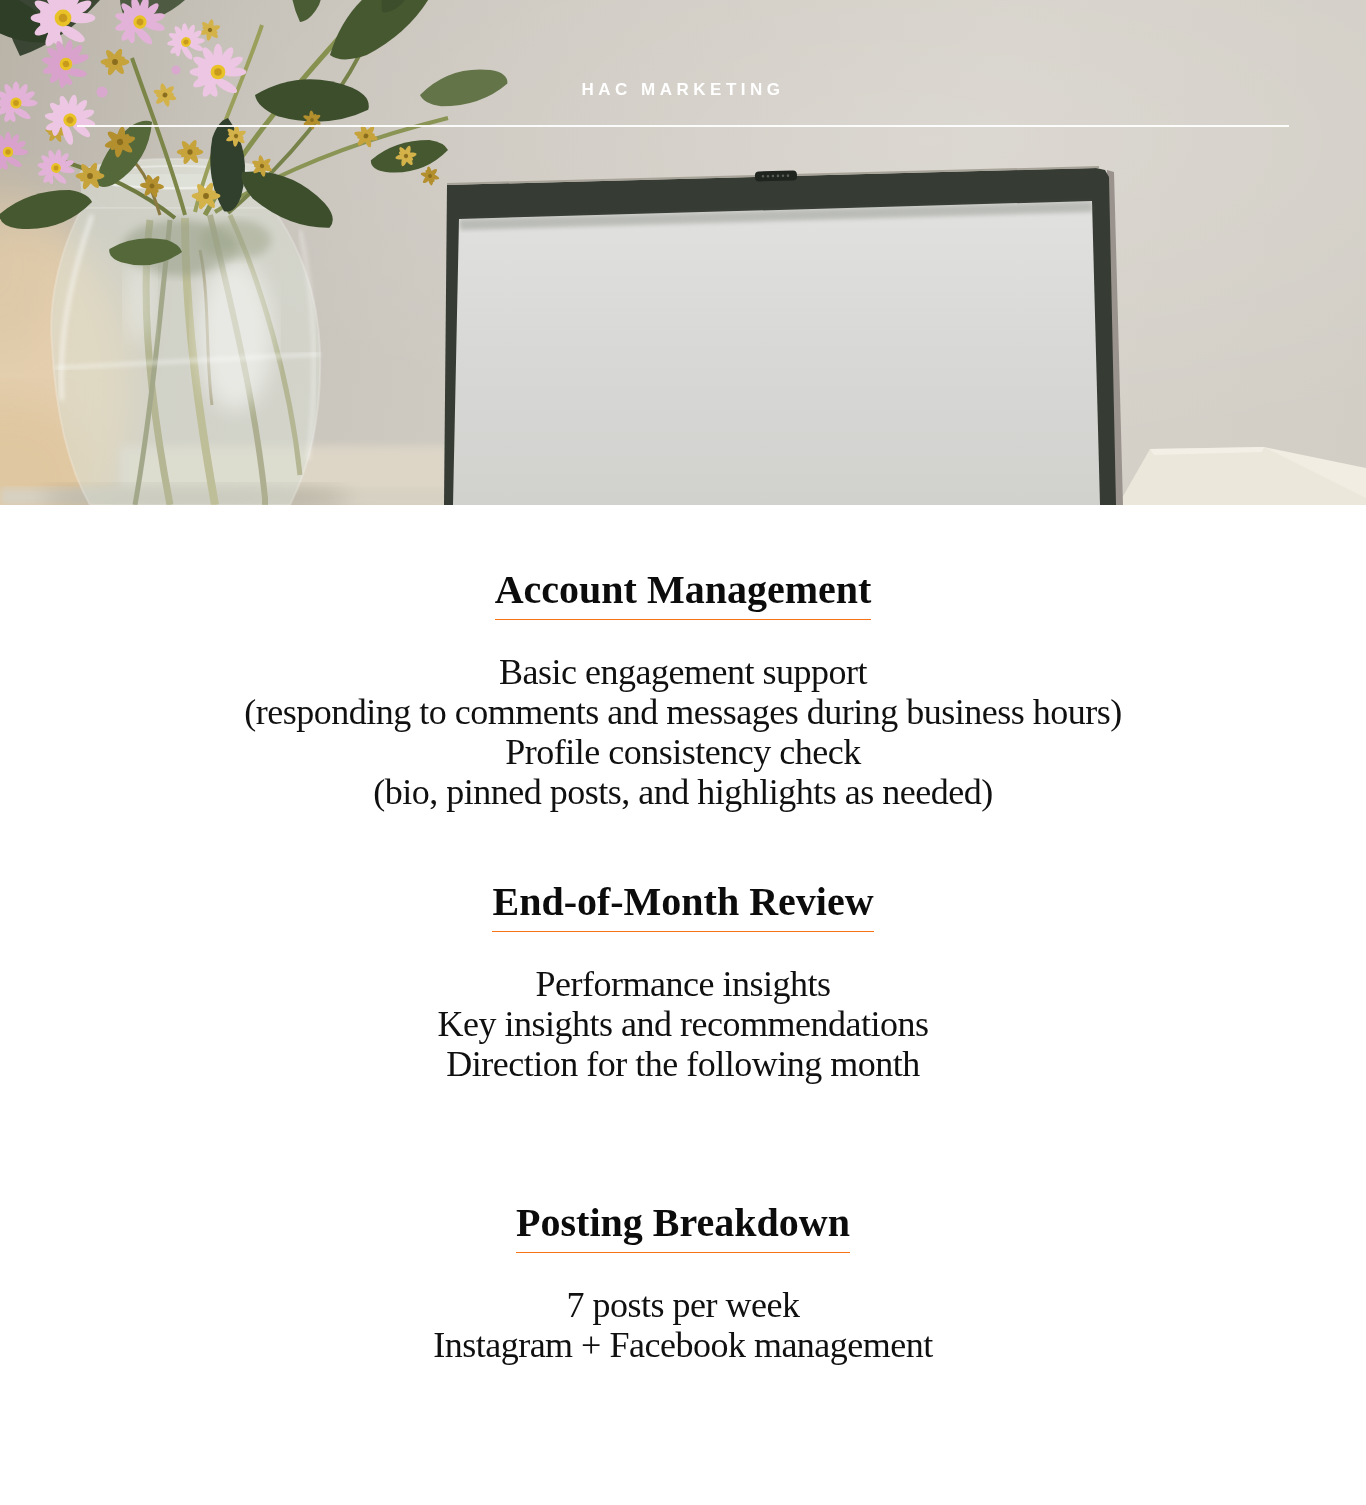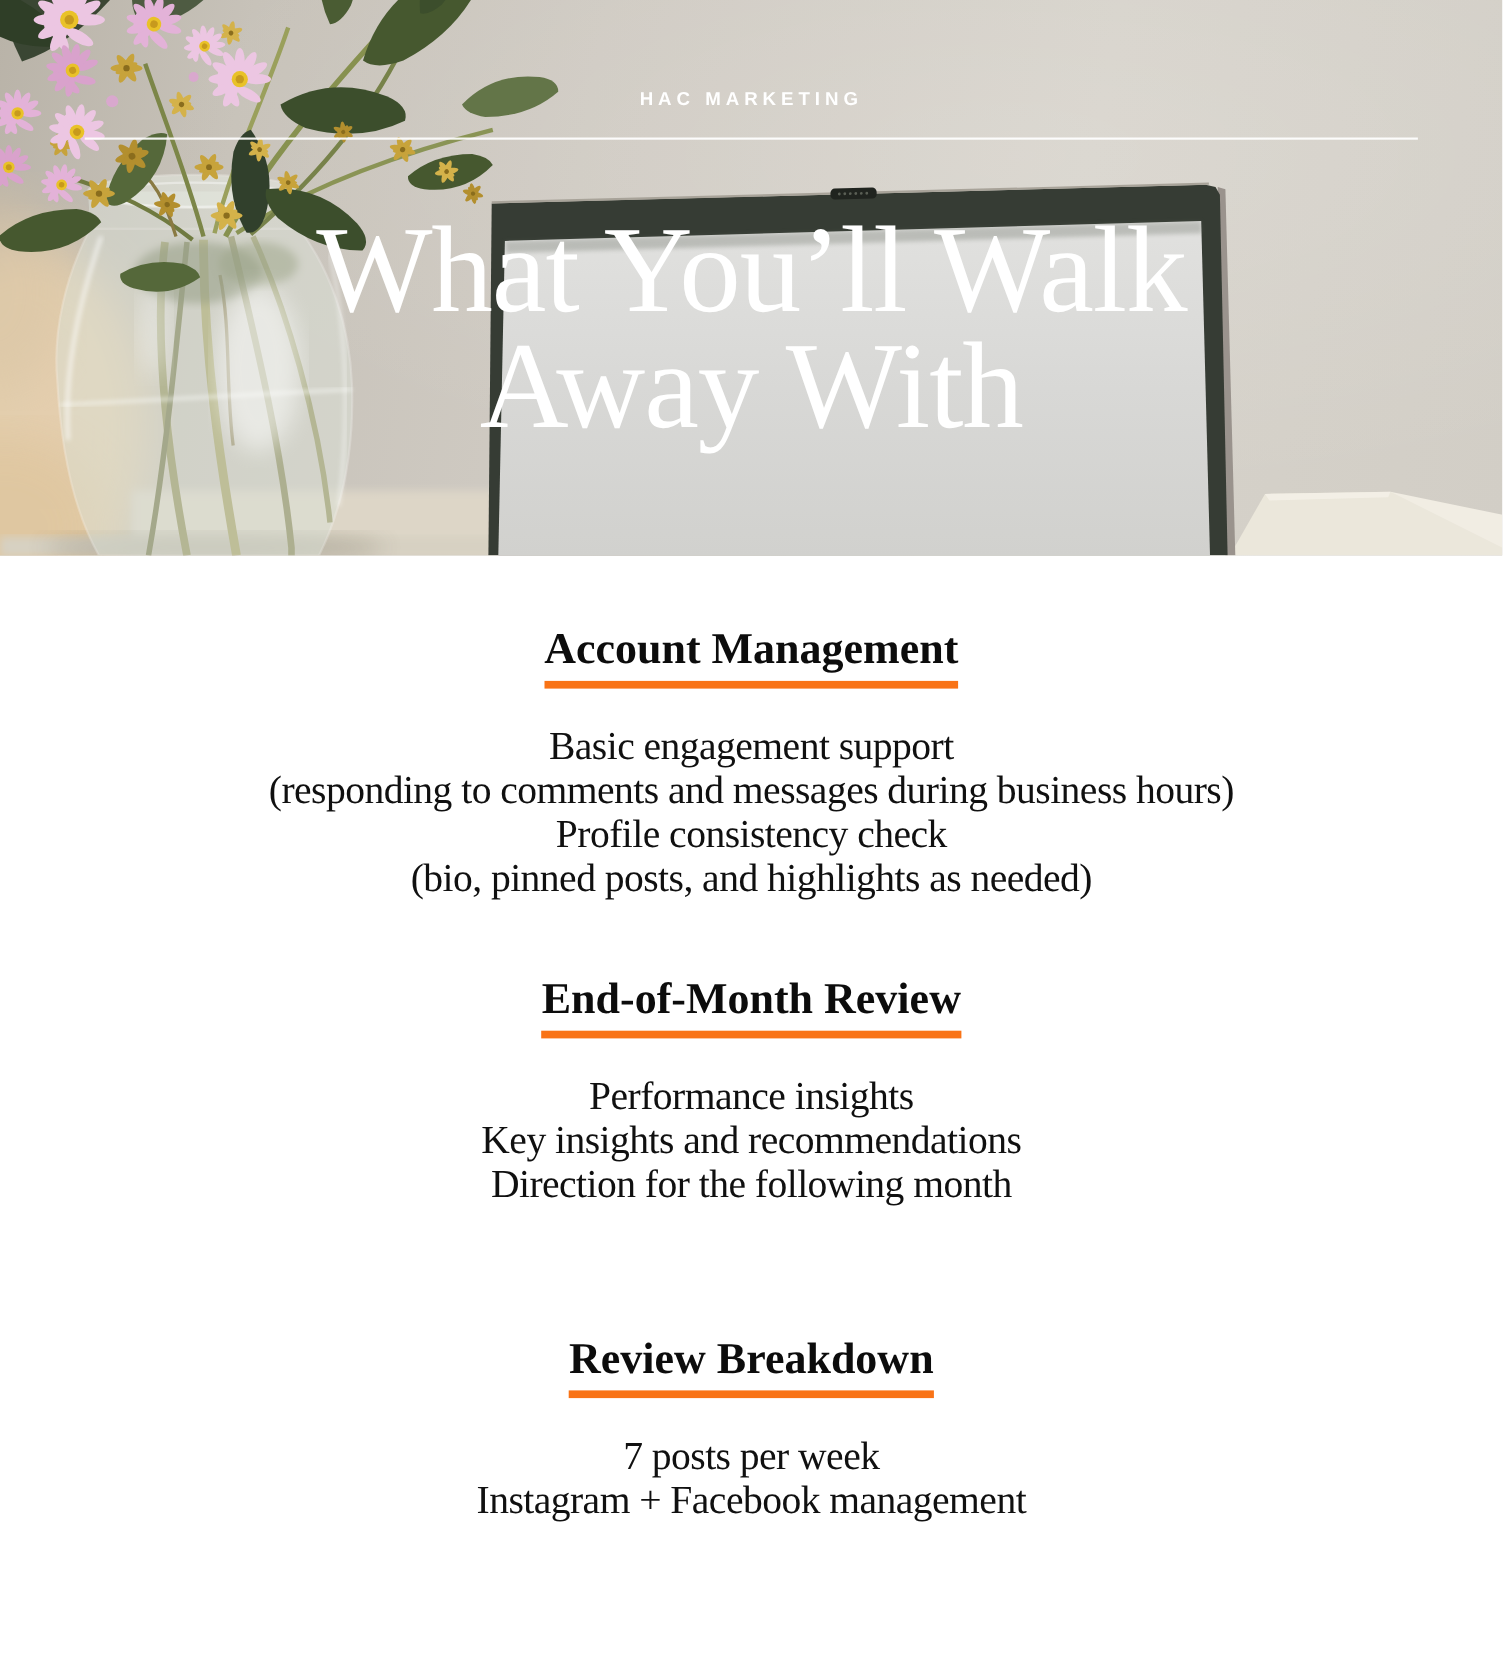--- a/index.html
+++ b/index.html
@@ -38,21 +38,21 @@
     font-size:112px; line-height:0.94; font-weight:400;
     letter-spacing:-1px;
   }
 
   
   .content { position:absolute; left:0; top:505px; width:1366px; padding-top:61px; text-align:center; }
   .section h2 {
     display:inline-block;
     font-family:"Liberation Serif", serif;
     font-size:40px; font-weight:700; color:#0c0c0c;
-    padding-bottom:6px; border-bottom:7px solid #f97316;
+    padding-bottom:6px; border-bottom:1px solid #f97316;
     letter-spacing:0;
   }
   .section .lines { margin-top:32px; }
   .section .line {
     font-size:36px; line-height:40px; font-weight:400; color:#101010;
     letter-spacing:-0.5px;
   }
   .section-2 { margin-top:66px; }
   .section-3 { margin-top:115px; }
 </style>
@@ -218,24 +218,20 @@
         <use href="#daisy" fill="#d9a2cc" transform="translate(8,152) scale(0.75)"></use>
         <use href="#daisy" fill="#e3b2d8" transform="translate(56,168) rotate(10) scale(0.7)"></use>
         <use href="#daisy" fill="#ecc6e2" transform="translate(186,42) rotate(25) scale(0.7)"></use>
         <circle cx="102" cy="92" r="5.5" fill="#d9a8ce"></circle>
         <circle cx="176" cy="70" r="4.5" fill="#d9a8ce"></circle>
       </g>
     </svg>
 
     <div class="brand">HAC MARKETING</div>
     <div class="hero-line"></div>
-    <div class="hero-title">
-      <div>What You’ll Walk</div>
-      <div>Away With</div>
-    </div>
   </div>
 
   <div class="content">
 
     <div class="section section-1">
       <h2>Account Management</h2>
       <div class="lines">
         <div class="line">Basic engagement support</div>
         <div class="line">(responding to comments and messages during business hours)</div>
         <div class="line">Profile consistency check</div>
@@ -246,21 +242,21 @@
     <div class="section section-2">
       <h2>End-of-Month Review</h2>
       <div class="lines">
         <div class="line">Performance insights</div>
         <div class="line">Key insights and recommendations</div>
         <div class="line">Direction for the following month</div>
       </div>
     </div>
 
     <div class="section section-3">
-      <h2>Review Breakdown</h2>
+      <h2>Posting Breakdown</h2>
       <div class="lines">
         <div class="line">7 posts per week</div>
         <div class="line">Instagram + Facebook management</div>
       </div>
     </div>
 
   </div>
 </div>
 
 </body></html>

